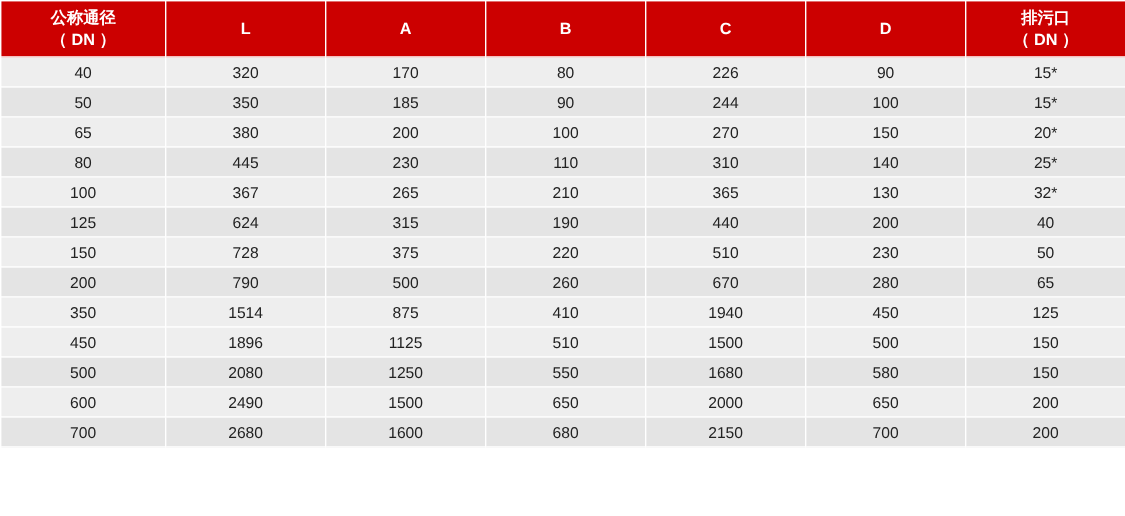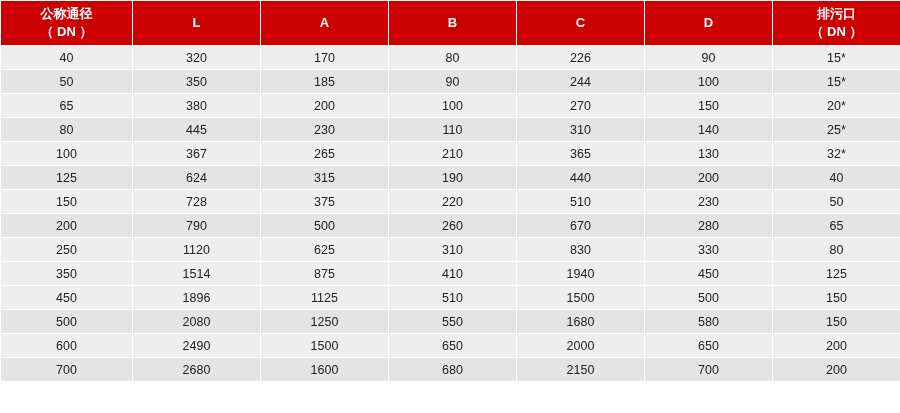--- a/index.html
+++ b/index.html
@@ -168,29 +168,20 @@
       <tr class="alt">
         <td>200</td>
         <td>790</td>
         <td>500</td>
         <td>260</td>
         <td>670</td>
         <td>280</td>
         <td>65</td>
       </tr>
       <tr>
-        <td>250</td>
-        <td>1120</td>
-        <td>625</td>
-        <td>310</td>
-        <td>830</td>
-        <td>330</td>
-        <td>80</td>
-      </tr>
-      <tr>
         <td>350</td>
         <td>1514</td>
         <td>875</td>
         <td>410</td>
         <td>1940</td>
         <td>450</td>
         <td>125</td>
       </tr>
       <tr>
         <td>450</td>

